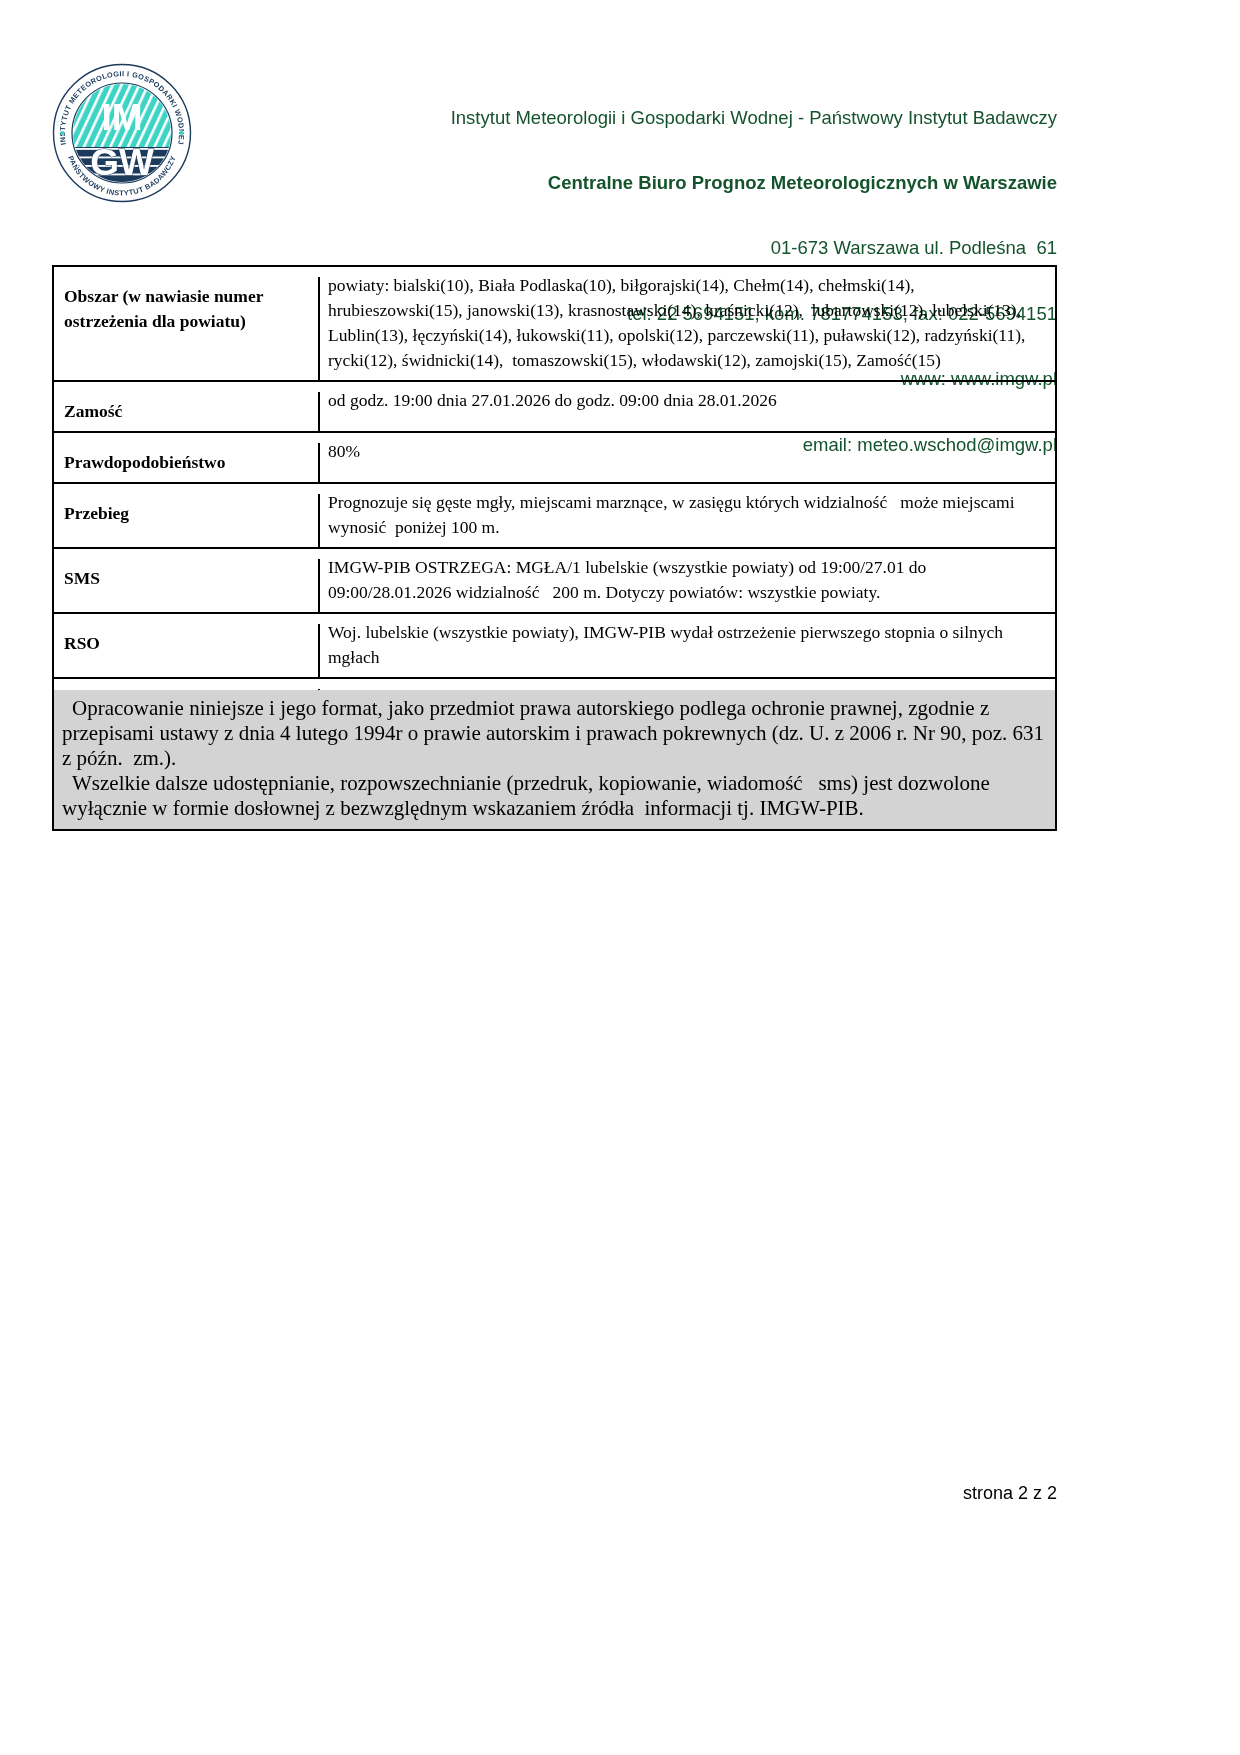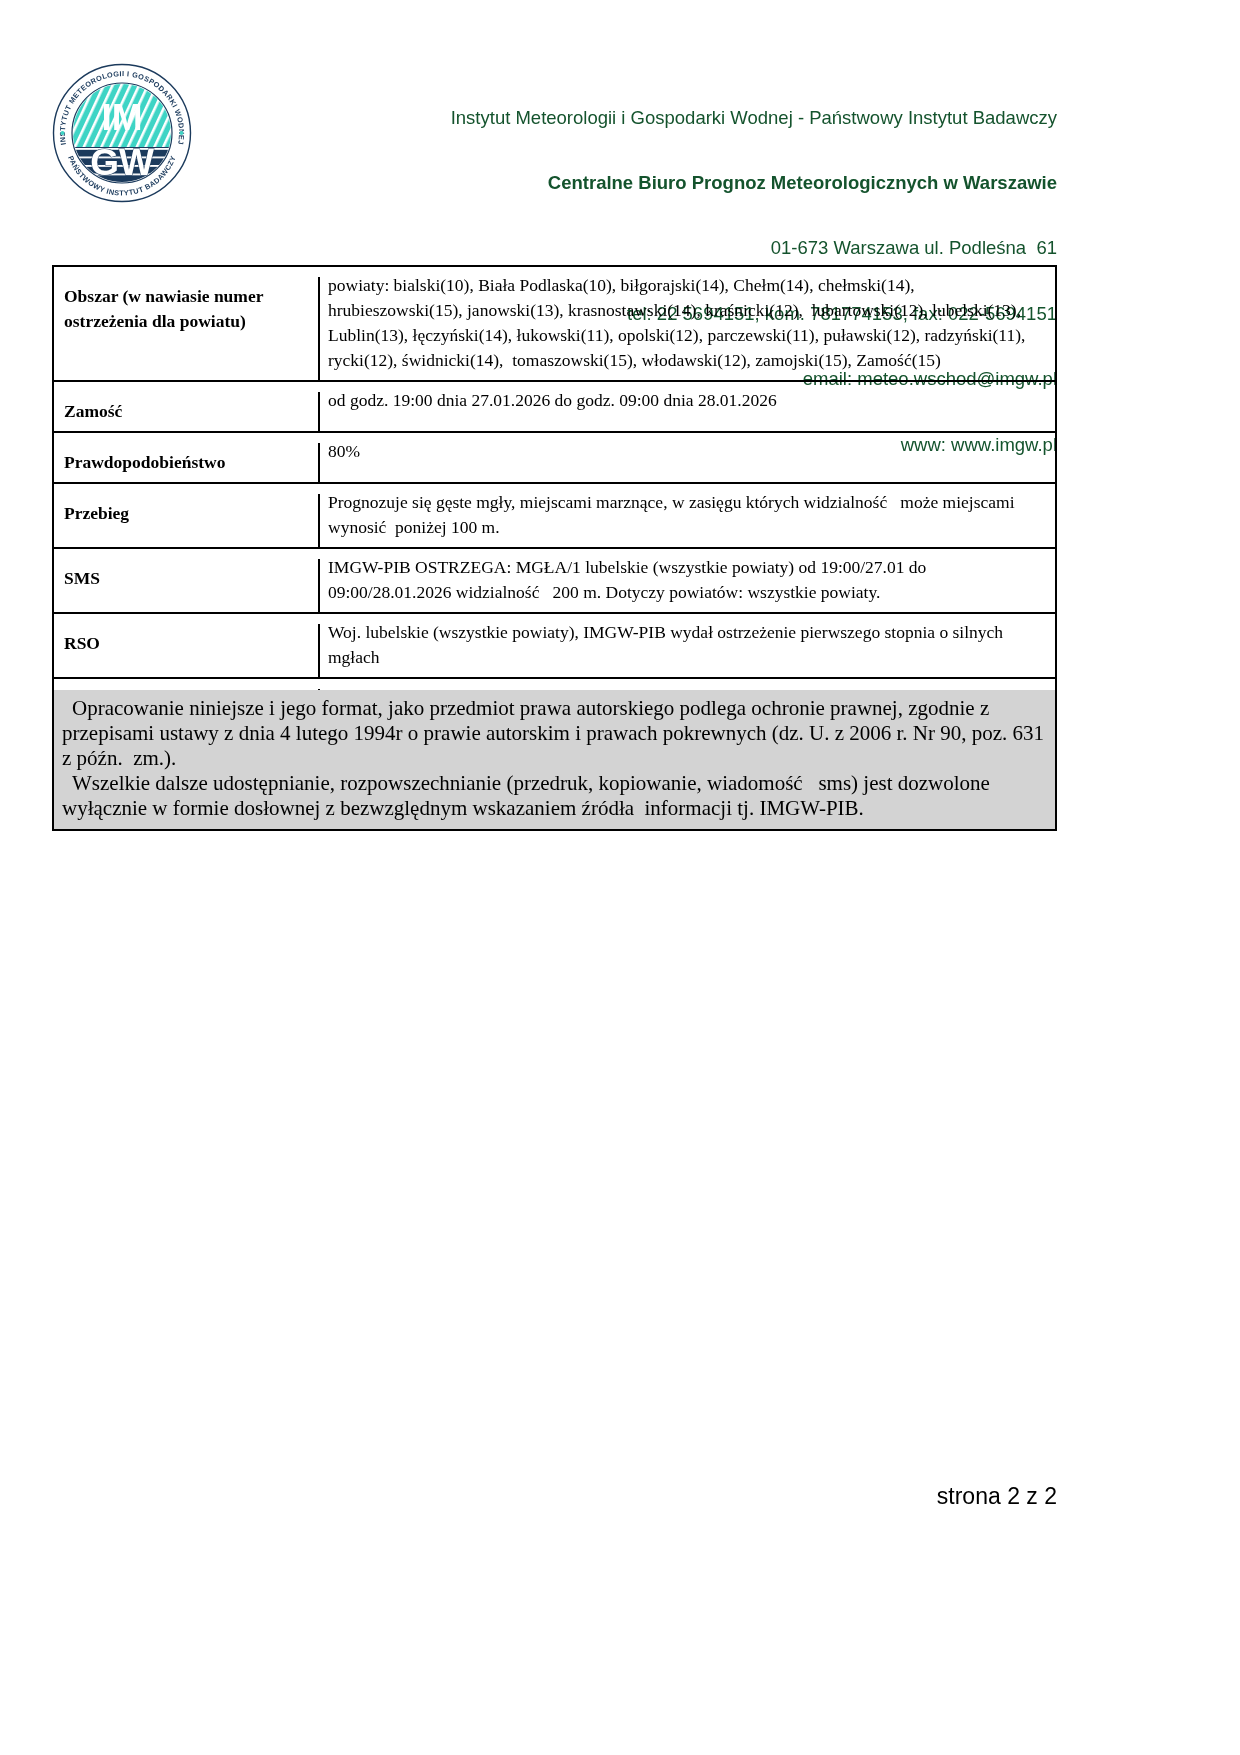--- a/index.html
+++ b/index.html
@@ -72,21 +72,21 @@
     font-size: 21px;
     line-height: 25px;
   }
   .copyright p { text-indent: 10px; white-space: pre-wrap; }
 
   
   .page-number {
     position: absolute;
     right: 183px; top: 1483px;
     font-family: "Liberation Sans", sans-serif;
-    font-size: 23px;
+    font-size: 18px;
     color: #000;
   }
 
   
   .arc-text { font-family: "Liberation Sans", sans-serif; font-size: 7.3px; font-weight: bold; letter-spacing: 0.4px; fill: #1b3a5c; }
   .initials { font-family: "Liberation Sans", sans-serif; font-weight: bold; font-size: 37px; fill: #ffffff; }
 </style>
 </head>
 <body>
 
@@ -133,22 +133,22 @@
         <circle cx="10.5" cy="70" r="2" fill="#3ed4c5"></circle>
         <circle cx="129.5" cy="70" r="2" fill="#3ed4c5"></circle>
       </svg>
     </div>
 
     <div class="header-text">
       <div>Instytut Meteorologii i Gospodarki Wodnej - Państwowy Instytut Badawczy</div>
       <div class="hl-bold">Centralne Biuro Prognoz Meteorologicznych w Warszawie</div>
       <div>01-673 Warszawa ul. Podleśna  61</div>
       <div>tel: 22 5694151, kom. 781774153, fax: 022-5694151</div>
+      <div>www: www.imgw.pl</div>
       <div>email: meteo.wschod@imgw.pl</div>
-      <div>www: www.imgw.pl</div>
     </div>
   </div>
 
   <div class="warning-table">
 
     <div class="trow">
       <div class="tlabel">Obszar (w nawiasie numer ostrzeżenia dla powiatu)</div>
       <div class="tvalue">powiaty: bialski(10), Biała Podlaska(10), biłgorajski(14), Chełm(14), chełmski(14), hrubieszowski(15), janowski(13), krasnostawski(14), kraśnicki(12),  lubartowski(12), lubelski(13), Lublin(13), łęczyński(14), łukowski(11), opolski(12), parczewski(11), puławski(12), radzyński(11), rycki(12), świdnicki(14),  tomaszowski(15), włodawski(12), zamojski(15), Zamość(15)</div>
     </div>
 

